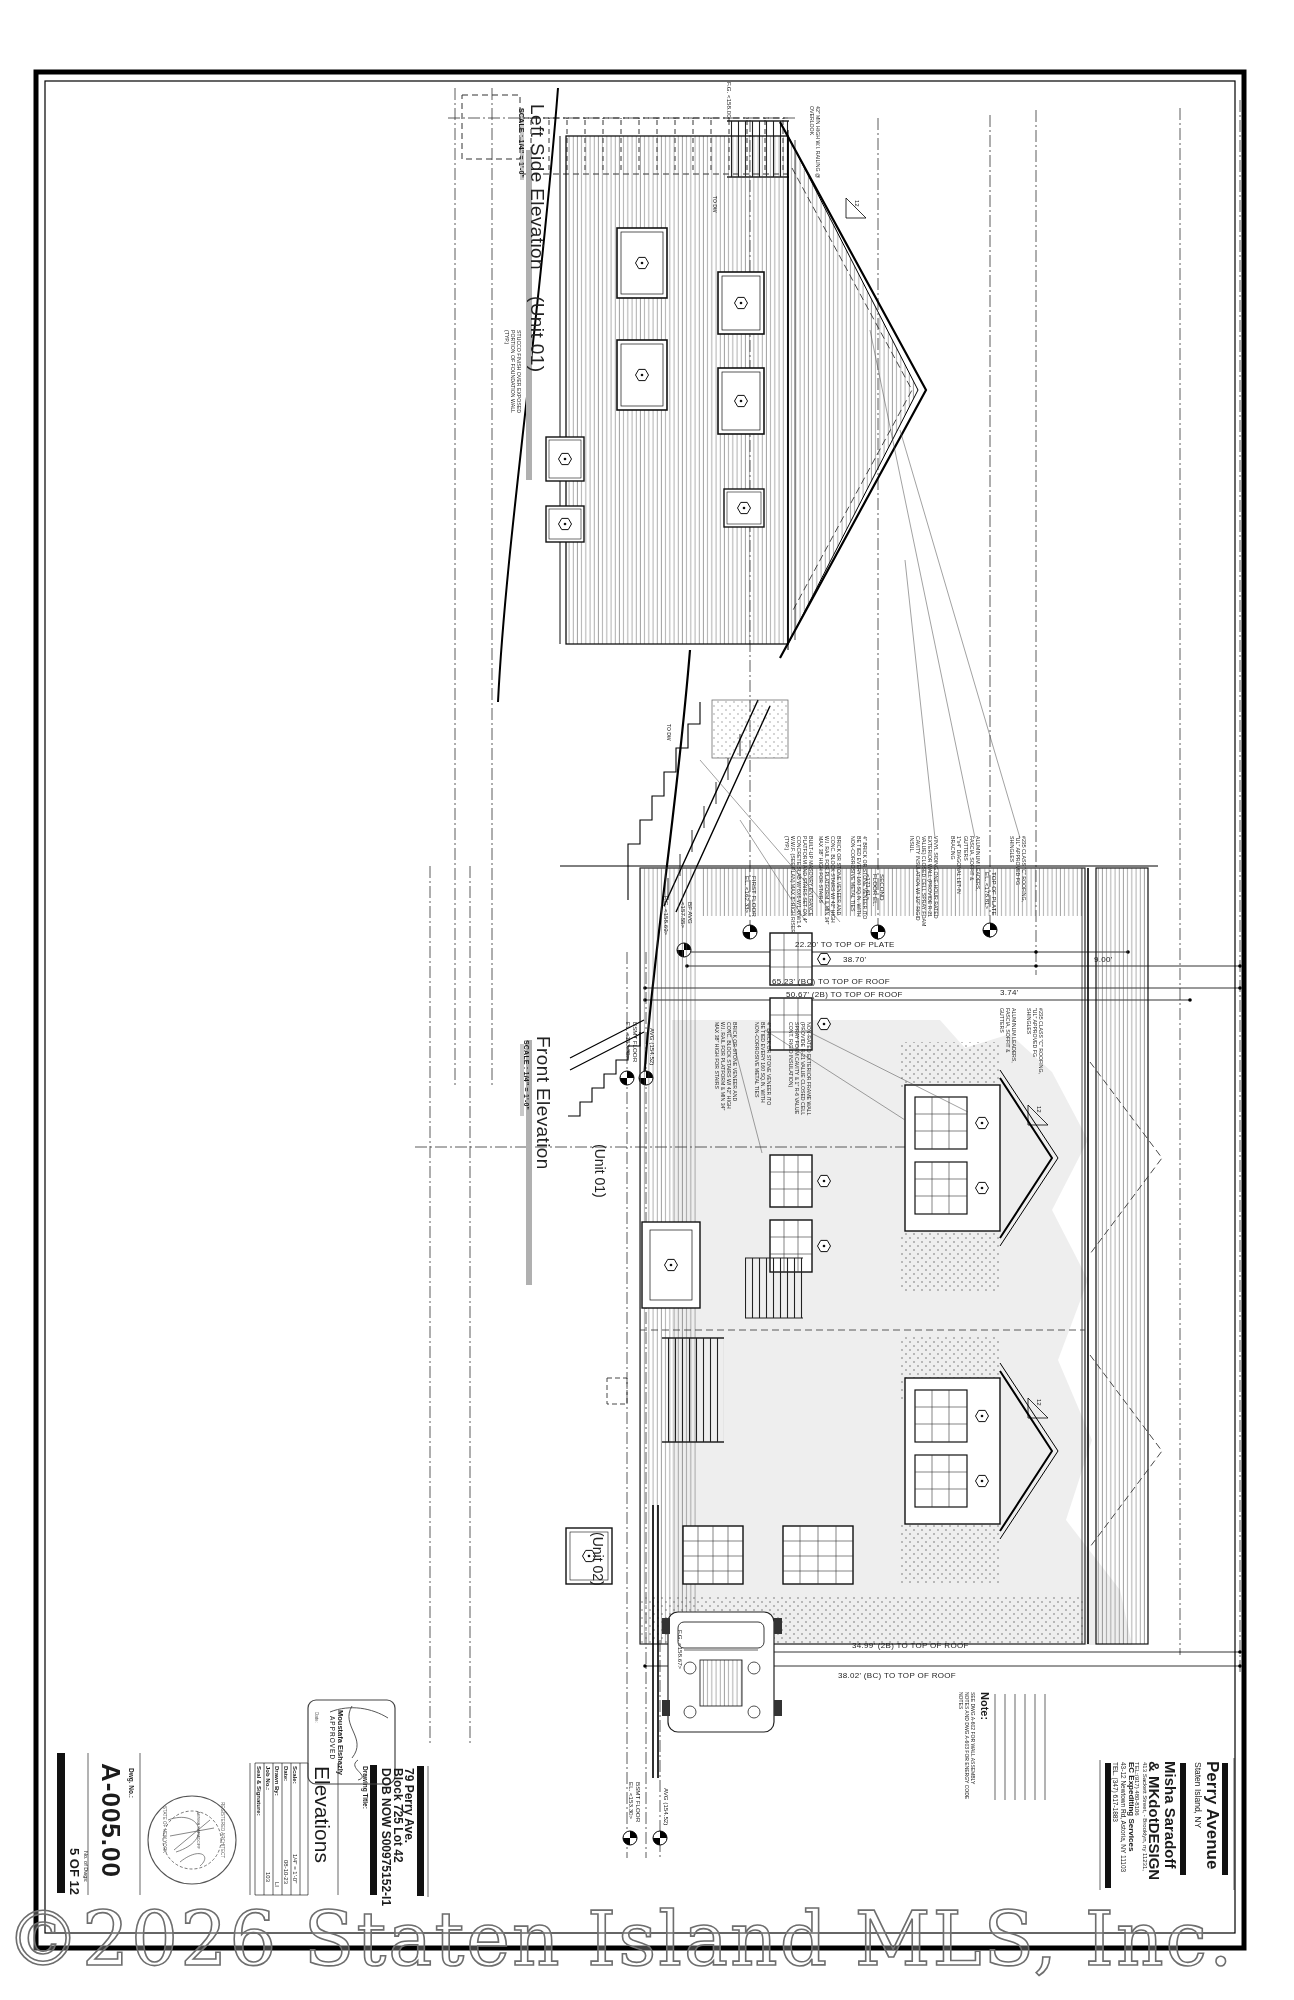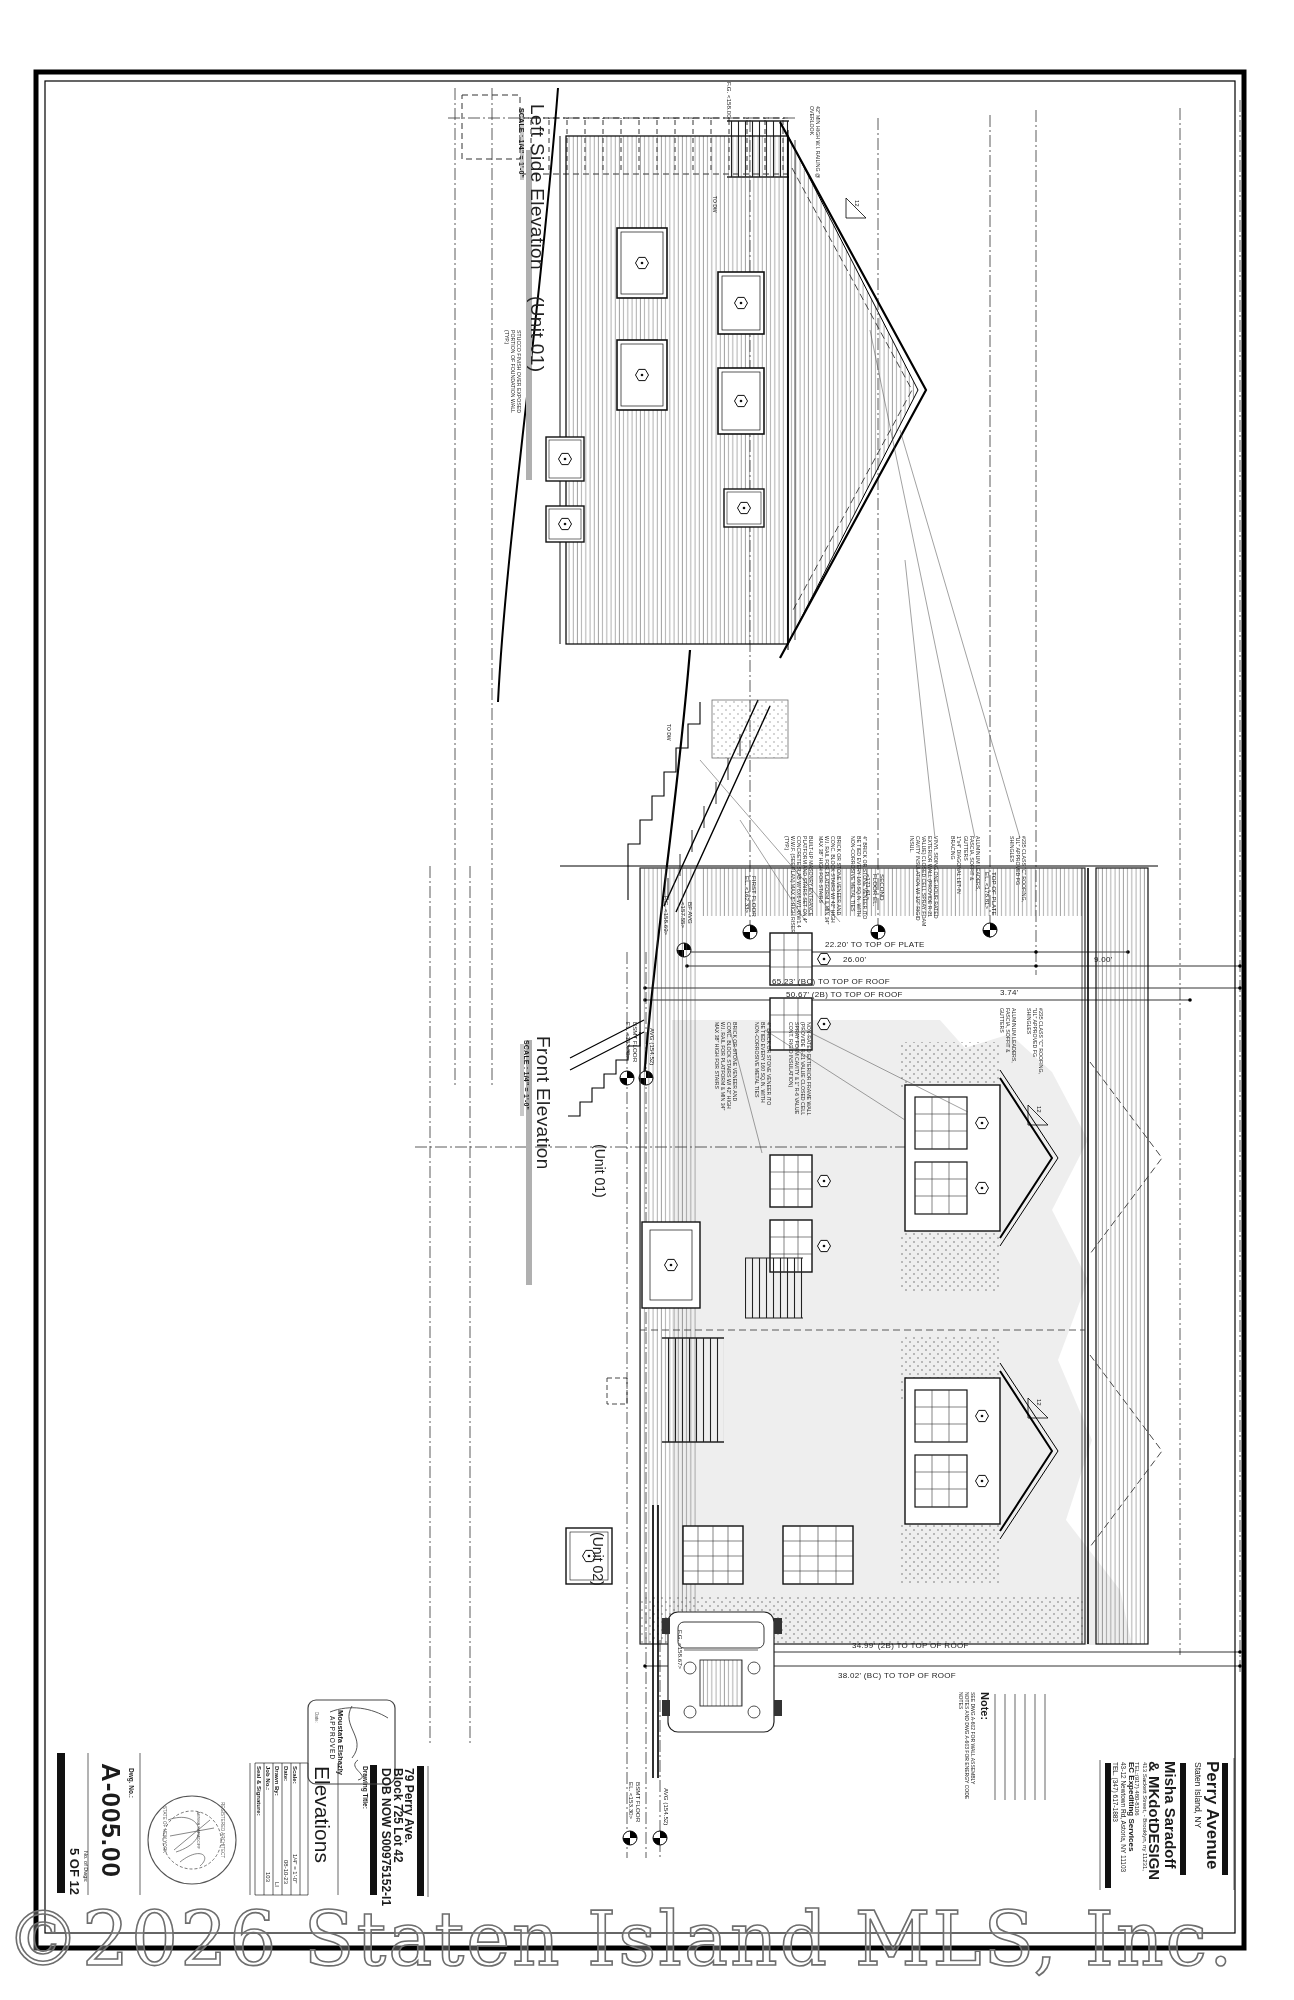--- a/index.html
+++ b/index.html
@@ -352,22 +352,22 @@
 <div class="rb t-lvl" style="left:998px;top:872px;width:48px;">TOP OF PLATE EL. &lt;178.81&gt;</div>
 <div class="rb t-lvl" style="left:694px;top:902px;width:44px;">BF AVG &lt;157.55&gt;</div>
 <div class="rb t-lvl" style="left:670px;top:896px;width:40px;">F.G. &lt;158.69&gt;</div>
 <div class="rb t-lvl" style="left:639px;top:1022px;width:44px;">BSMT FLOOR EL. &lt;153.30&gt;</div>
 <div class="rb t-lvl" style="left:656px;top:1028px;width:44px;">AVG (154.52)</div>
 <div class="rb t-lvl" style="left:642px;top:1782px;width:44px;">BSMT FLOOR EL. &lt;153.30&gt;</div>
 <div class="rb t-lvl" style="left:670px;top:1788px;width:44px;">AVG (154.52)</div>
 <div class="rb t-lvl" style="left:684px;top:1630px;width:40px;">F.G. &lt;158.67&gt;</div>
 <div class="rb t-lvl" style="left:733px;top:82px;width:40px;">F.G. &lt;158.00&gt;</div>
 
-<div class="h t-dim" style="left:795px;top:941px;margin-left:30px;">22.20' TO TOP OF PLATE</div>
-<div class="h t-dim" style="left:843px;top:956px;">26.00'</div>
+<div class="h t-dim" style="left:795px;top:941px;">22.20' TO TOP OF PLATE</div>
+<div class="h t-dim" style="left:843px;top:956px;">38.70'</div>
 <div class="h t-dim" style="left:772px;top:978px;">65.23' (BC) TO TOP OF ROOF</div>
 <div class="h t-dim" style="left:786px;top:991px;">50.67' (2B) TO TOP OF ROOF</div>
 <div class="h t-dim" style="left:1000px;top:941px;margin-top:48px;">3.74'</div>
 <div class="h t-dim" style="left:1082px;top:956px;margin-left:12px;">9.00'</div>
 <div class="h t-dim" style="left:852px;top:1642px;">34.99' (2B) TO TOP OF ROOF</div>
 <div class="h t-dim" style="left:838px;top:1672px;">38.02' (BC) TO TOP OF ROOF</div>
 
 <div class="rb t-call" style="left:813px;top:836px;width:100px;">BUILT-UP MASONRY ENTRANCE PLATFORM AND STAIRS SET ON 4" CONCRETE SLAB W/ 6X6-W1.4XW1.4 W.W.F. (SEE PLAN) MAX 8" HIGH RISER (TYP.)</div>
 <div class="rb t-call" style="left:841px;top:836px;width:92px;">BRICK OR STONE VENEER AND CONC. BLOCK STAIRS W/ 42" HIGH W.I. RAIL FOR PLATFORM &amp; MIN 34" MAX 38" HIGH FOR STAIRS</div>
 <div class="rb t-call" style="left:867px;top:836px;width:88px;">4" BRICK OR STONE VENEER /TO BE TIED EVERY 160 SQ.IN. WITH NON-CORROSIVE METAL TIES</div>

